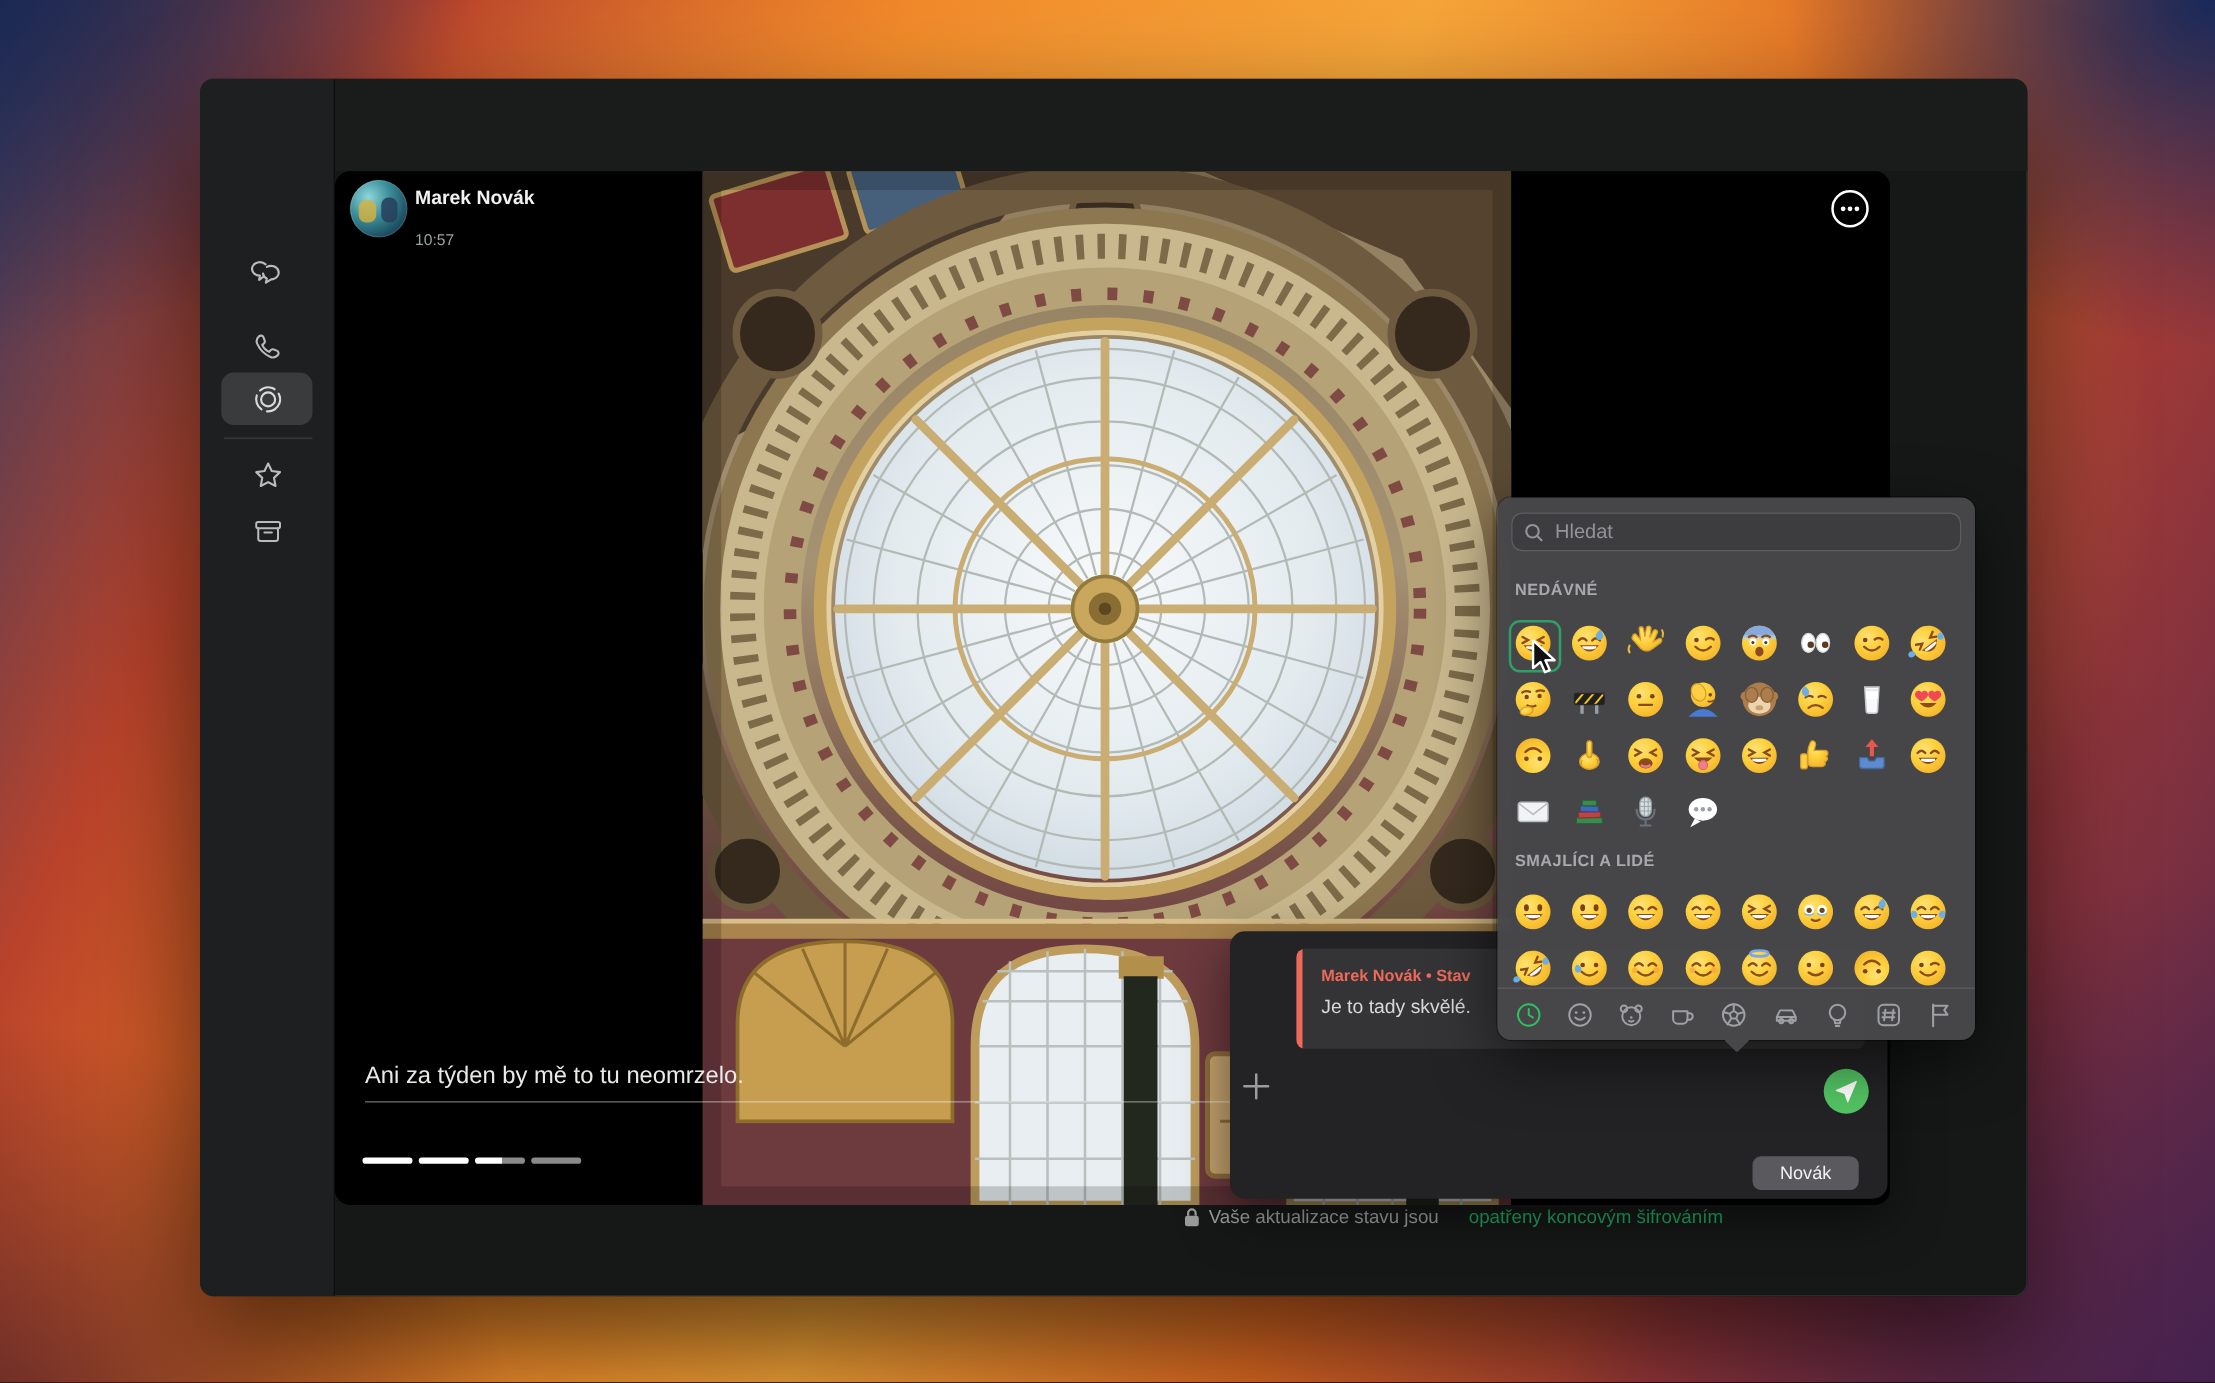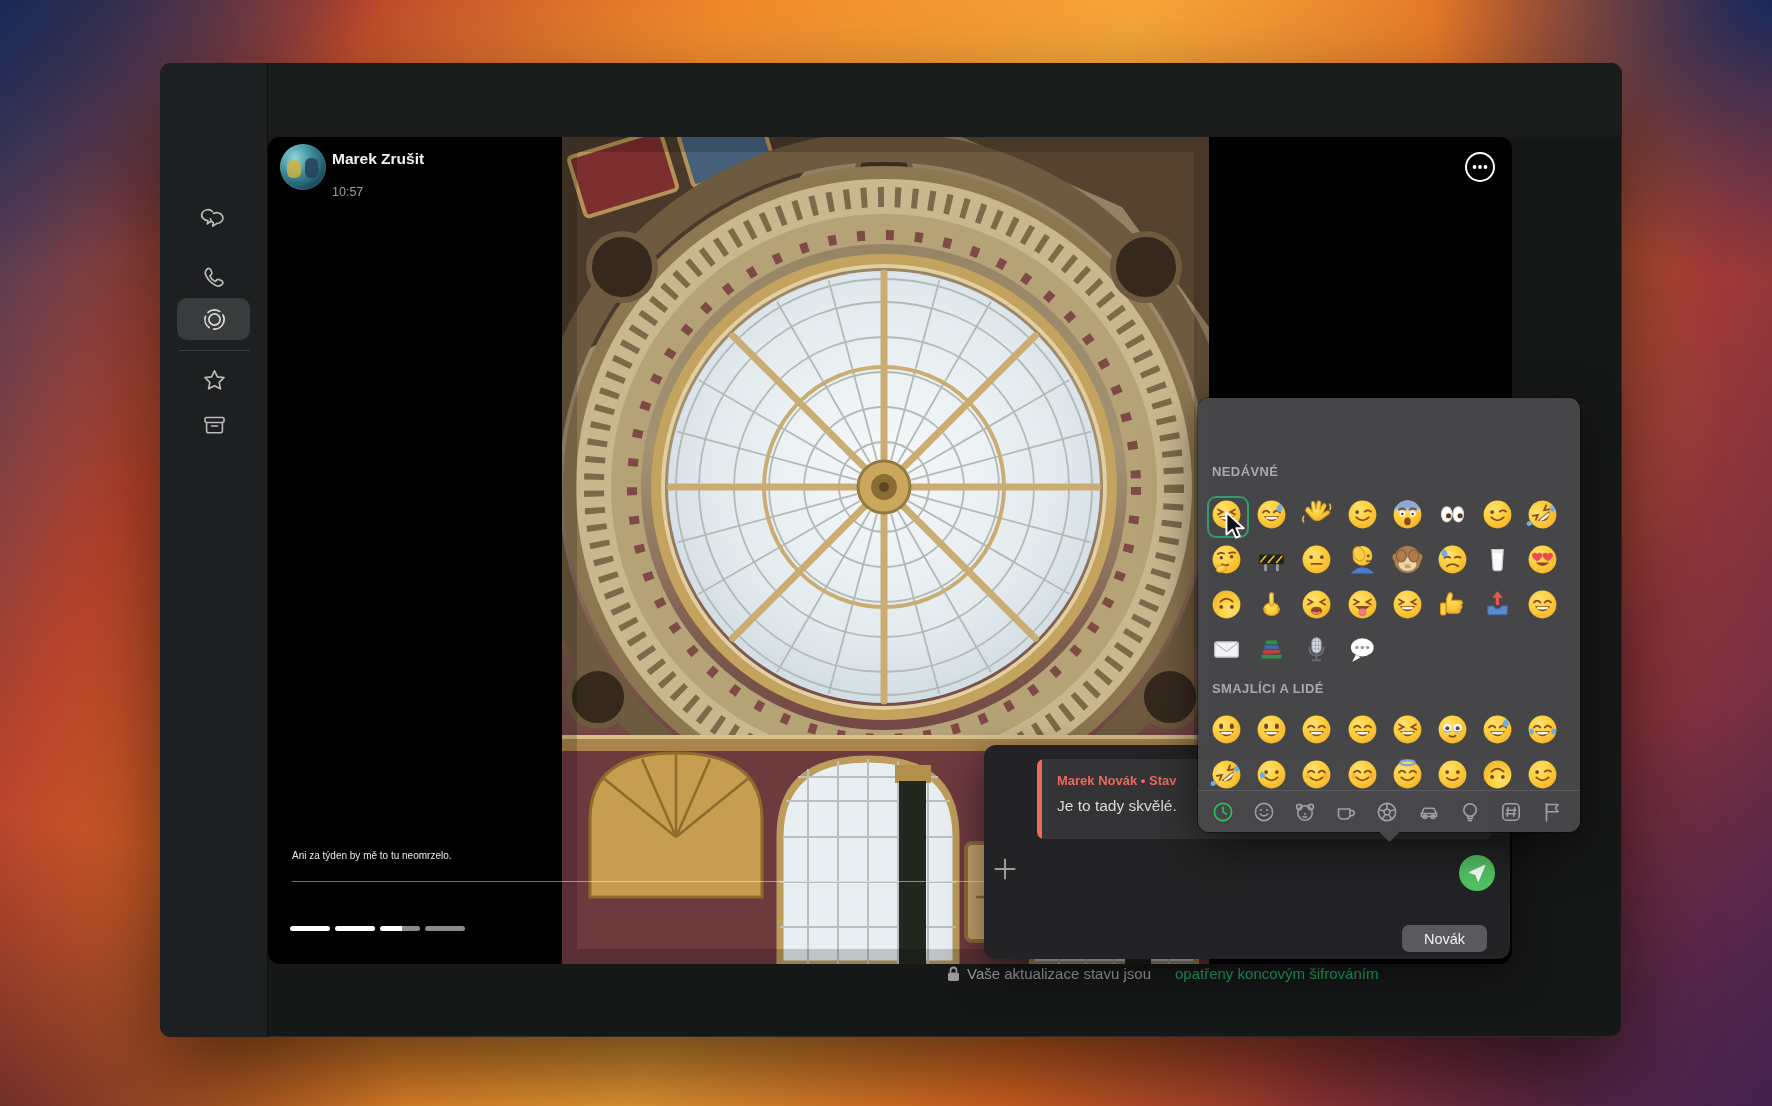--- a/index.html
+++ b/index.html
@@ -32,21 +32,21 @@
   .page-title{position:absolute;left:175px;top:85px;font-size:15.5px;font-weight:700;color:#ececec;}
   .list-search-outline{position:absolute;left:284px;top:128px;width:756px;height:30px;border-radius:9px;border:1px solid rgba(255,255,255,.16);}
   
   .card{position:absolute;left:268px;top:137px;width:1244px;height:827px;background:#000;border-radius:12px;overflow:hidden;z-index:2;}
   .avatar{position:absolute;left:12px;top:7px;width:46px;height:46px;border-radius:50%;
     background:radial-gradient(circle at 32% 30%, #8fd7da 0%, #3c8e9a 38%, #1b4a5c 75%, #102c3a 100%);box-shadow:0 0 0 1px rgba(255,255,255,.12) inset;}
   .avatar:after{content:"";position:absolute;left:7px;top:16px;width:14px;height:18px;border-radius:6px;background:#d9b13f;opacity:.8;}
   .avatar:before{content:"";position:absolute;right:8px;top:14px;width:13px;height:20px;border-radius:6px;background:#27415e;opacity:.9;}
   .status-name{position:absolute;left:64px;top:13px;font-size:15.5px;font-weight:700;color:#f2f2f2;}
   .status-time{position:absolute;left:64px;top:36px;font-size:12.5px;color:#9aa0a3;margin-top:12px;}
-  .caption{position:absolute;left:24px;top:713px;font-size:10px;color:#e9e9e7;}
+  .caption{position:absolute;left:24px;top:713px;font-size:19px;color:#e9e9e7;}
   .cap-divider{position:absolute;left:24px;top:744px;width:916px;height:1px;background:rgba(255,255,255,.45);}
   .seg{position:absolute;top:789px;height:4.5px;border-radius:2.5px;}
   .menu-dots{position:absolute;left:1196px;top:14px;width:32px;height:32px;}
   
   .photo{position:absolute;left:294px;top:0;width:647px;height:827px;}
   
   .footer-note{position:absolute;left:947px;top:965px;display:flex;align-items:center;gap:7px;font-size:15px;z-index:1;}
   .footer-note .gray{color:#a0a0a0;}
   .footer-note .green{color:#1fa55f;margin-left:17px;}
   
@@ -271,21 +271,21 @@
 
       <rect x="333" y="628" width="36" height="18" fill="#b28f4a"></rect>
       <rect x="337" y="644" width="27" height="183" fill="#23281f"></rect>
       <rect x="560" y="634" width="34" height="16" fill="#b28f4a"></rect>
       <rect x="563" y="648" width="26" height="179" fill="#23281f"></rect>
 
       <rect width="647" height="827" fill="none" stroke="rgba(0,0,0,0.35)" stroke-width="30" opacity=".5"></rect>
     </svg>
 
     <div class="avatar"></div>
-    <div class="status-name">Marek Zrušit</div>
+    <div class="status-name">Marek Novák</div>
     <div class="status-time">10:57</div>
 
     <div class="caption">Ani za týden by mě to tu neomrzelo.</div>
     <div class="cap-divider"></div>
 
     <div id="progress">
         <div class="seg" style="left: 22px; width: 40px; background: rgb(255, 255, 255);"></div>
         <div class="seg" style="left: 67px; width: 40px; background: rgb(255, 255, 255);"></div>
         <div class="seg" style="left: 112px; width: 40px; background: linear-gradient(90deg, rgb(255, 255, 255) 0px, rgb(255, 255, 255) 55%, rgb(138, 138, 138) 55%, rgb(138, 138, 138) 100%);"></div>
         <div class="seg" style="left: 157px; width: 40px; background: rgb(138, 138, 138);"></div>
@@ -327,20 +327,29 @@
       <svg width="20" height="20" viewBox="0 0 20 20">
           <path d="M2,9.4 L18,2.2 L11.2,18.4 L8.9,11.7 Z M8.9,11.7 L18,2.2" fill="#fff" stroke="#fff" stroke-width="1" stroke-linejoin="round"></path>
         </svg>
     </button>
     <button class="cancel">Novák</button>
   </div>
 
   <div class="panel">
     <div class="tail"></div>
     <div class="scrollarea">
+      <div class="psearch">
+        <span>
+          <svg width="16" height="16" viewBox="0 0 16 16" fill="none" stroke="#939398" stroke-width="1.7" stroke-linecap="round">
+              <circle cx="7" cy="7" r="5"></circle>
+              <path d="M10.8,10.8 L14.2,14.2"></path>
+            </svg>
+        </span>
+        <input placeholder="Hledat" style="">
+      </div>
       <div class="sec-label" style="top:66px">NEDÁVNÉ</div>
       <div class="egrid" id="grid-0" style="top:94px">
           <div class="ecell selected" title="😆">
             <svg viewBox="0 0 32 32">
               <circle cx="16" cy="16" r="13.5" fill="url(#gy)"></circle>
               <path d="M7.8,11.2 L12.1,13.6 L7.8,16" fill="none" stroke="#8a4b1f" stroke-width="1.8" stroke-linecap="round"></path>
               <path d="M24.2,11.2 L19.9,13.6 L24.2,16" fill="none" stroke="#8a4b1f" stroke-width="1.8" stroke-linecap="round"></path>
               <path d="M8.6,17.6 Q16,27.4 23.4,17.6 Z" fill="#8d4a1c"></path>
               <path d="M10.6,18.4 h10.8 v1.5 q-5.4,1.9 -10.8,0 Z" fill="#fff"></path>
             </svg>

